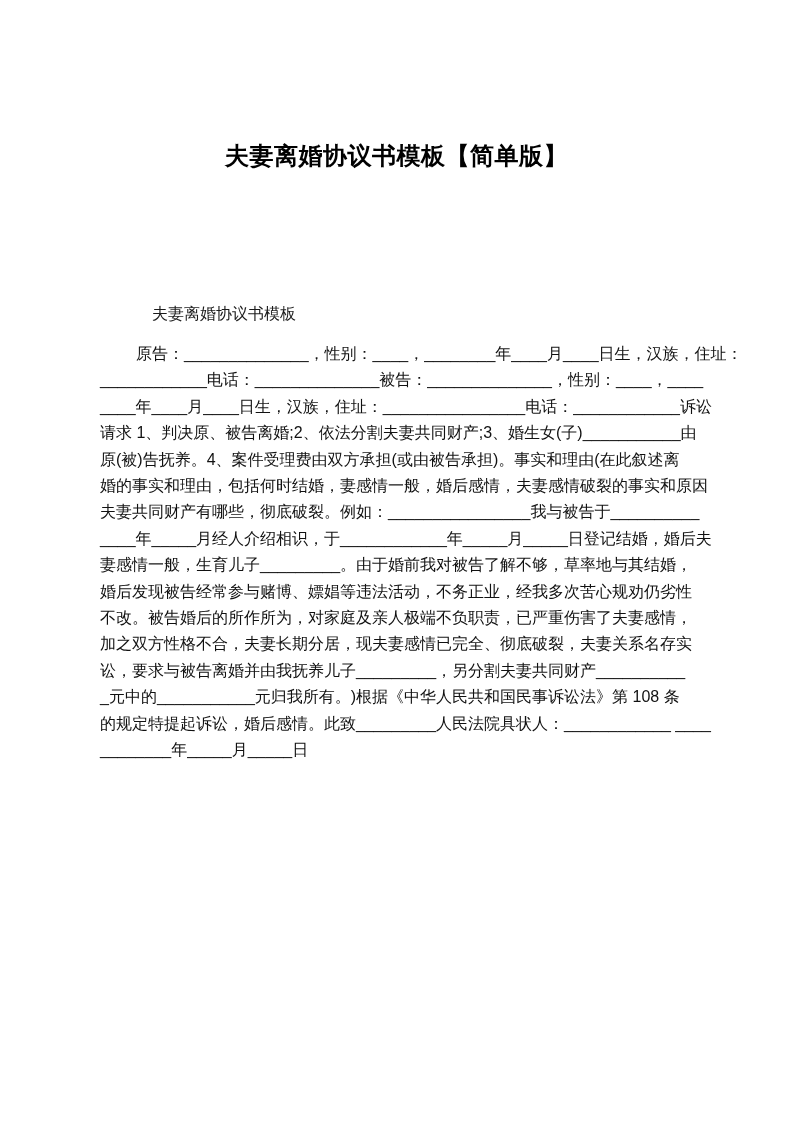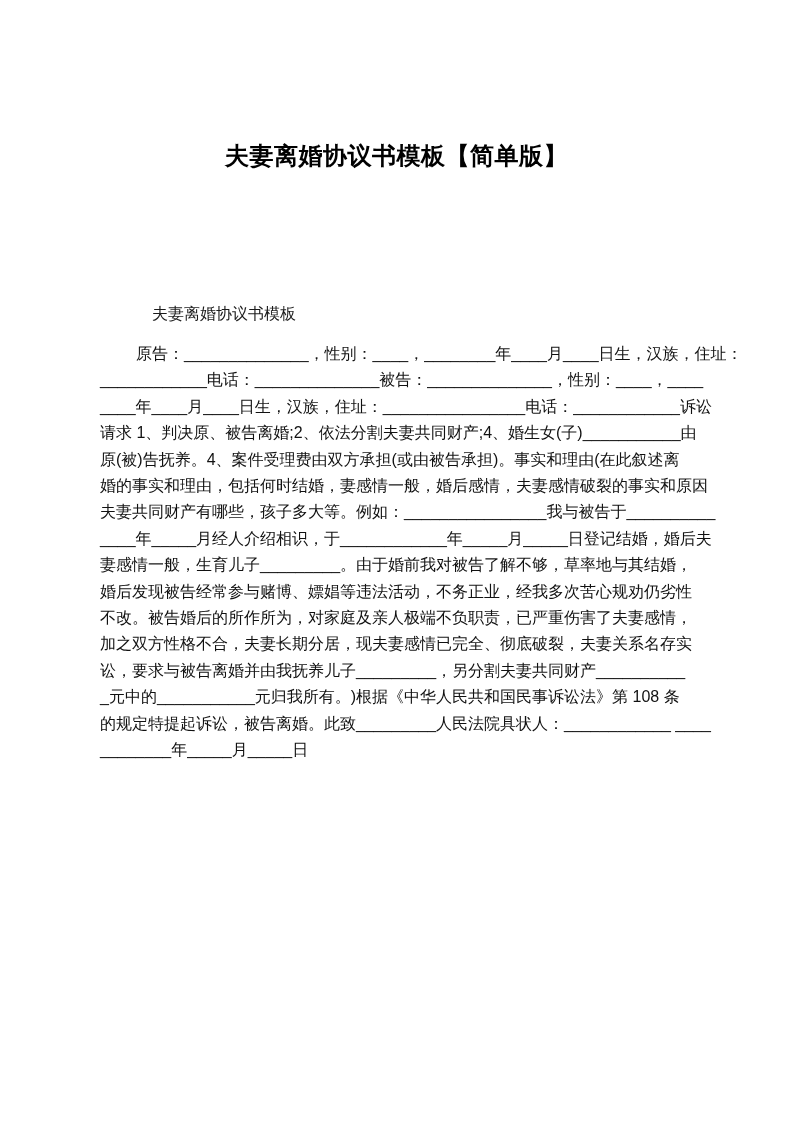--- a/index.html
+++ b/index.html
@@ -70,30 +70,30 @@
 <div class="page">
 
   <h1 class="doc-title">夫妻离婚协议书模板【简单版】</h1>
 
   <p class="doc-subtitle">夫妻离婚协议书模板</p>
 
   <div class="doc-body">
     <div class="doc-line first">原告：______________，性别：____，________年____月____日生，汉族，住址：</div>
     <div class="doc-line">____________电话：______________被告：______________，性别：____，____</div>
     <div class="doc-line">____年____月____日生，汉族，住址：________________电话：____________诉讼</div>
-    <div class="doc-line">请求 1、判决原、被告离婚;2、依法分割夫妻共同财产;4、婚生女(子)___________由</div>
+    <div class="doc-line">请求 1、判决原、被告离婚;2、依法分割夫妻共同财产;3、婚生女(子)___________由</div>
     <div class="doc-line">原(被)告抚养。4、案件受理费由双方承担(或由被告承担)。事实和理由(在此叙述离</div>
     <div class="doc-line">婚的事实和理由，包括何时结婚，妻感情一般，婚后感情，夫妻感情破裂的事实和原因</div>
-    <div class="doc-line">夫妻共同财产有哪些，孩子多大等。例如：________________我与被告于__________</div>
+    <div class="doc-line">夫妻共同财产有哪些，彻底破裂。例如：________________我与被告于__________</div>
     <div class="doc-line">____年_____月经人介绍相识，于____________年_____月_____日登记结婚，婚后夫</div>
     <div class="doc-line">妻感情一般，生育儿子_________。由于婚前我对被告了解不够，草率地与其结婚，</div>
     <div class="doc-line">婚后发现被告经常参与赌博、嫖娼等违法活动，不务正业，经我多次苦心规劝仍劣性</div>
     <div class="doc-line">不改。被告婚后的所作所为，对家庭及亲人极端不负职责，已严重伤害了夫妻感情，</div>
     <div class="doc-line">加之双方性格不合，夫妻长期分居，现夫妻感情已完全、彻底破裂，夫妻关系名存实</div>
     <div class="doc-line">讼，要求与被告离婚并由我抚养儿子_________，另分割夫妻共同财产__________</div>
     <div class="doc-line">_元中的___________元归我所有。)根据《中华人民共和国民事诉讼法》第 108 条</div>
-    <div class="doc-line">的规定特提起诉讼，被告离婚。此致_________人民法院具状人：____________ ____</div>
+    <div class="doc-line">的规定特提起诉讼，婚后感情。此致_________人民法院具状人：____________ ____</div>
     <div class="doc-line">________年_____月_____日</div>
   </div>
 
   <div class="page-number">1</div>
 
 </div>
 
 </body></html>

